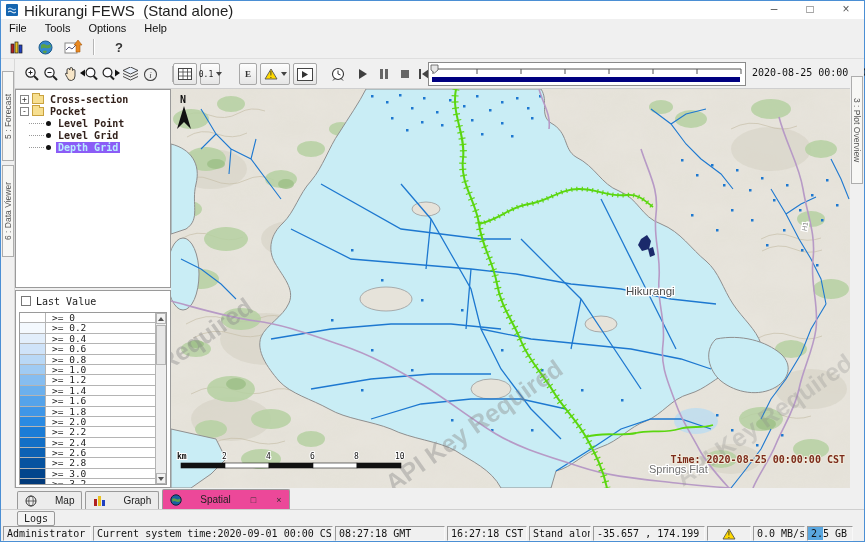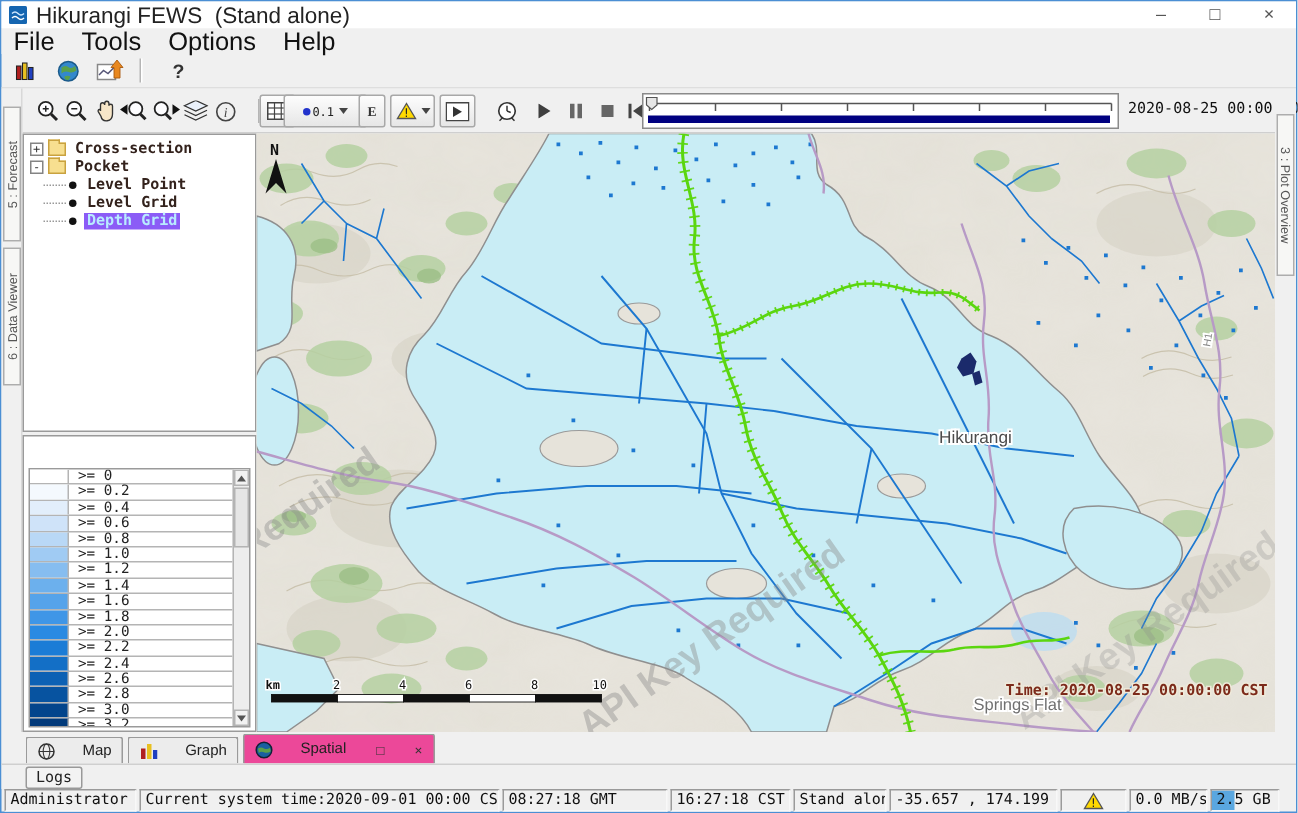--- a/index.html
+++ b/index.html
@@ -9,21 +9,21 @@
 
   
   .titlebar{position:absolute;left:0;top:0;width:863px;height:18px;background:#fff;display:flex;align-items:center}
   .app-icon{margin:0 6px 0 5px;display:flex}
   .title{font-size:15px;white-space:pre}
   .win-btns{margin-left:auto;display:flex}
   .win-btn{width:36px;height:18px;text-align:center;line-height:16px;font-size:12px;color:#555}
 
   
   .menubar{position:absolute;top:18px;left:0;width:863px;height:17px;display:flex;align-items:center;background:#f0f0f0}
-  .menu-item{padding:0 10px 0 8px;font-size:17px;color:#111}
+  .menu-item{padding:0 10px 0 8px;font-size:11px;color:#111}
 
   
   .toolbar1{position:absolute;top:35px;left:0;width:863px;height:23px;display:flex;align-items:center;border-bottom:1px solid #dedede}
   .tb1-btn{width:24px;height:19px;margin-left:4px;display:flex;align-items:center;justify-content:center}
   .tb-sep{width:2px;height:16px;border-left:1px solid #b5b5b5;border-right:1px solid #fff;margin:0 8px}
   .help-q{font-weight:bold;font-size:13px;color:#333}
 
   
   .toolbar2{position:absolute;top:58px;left:14px;width:835px;height:30px;background:#f0f0f0;border-bottom:1px solid #cfcfcf}
   .t2{position:absolute;top:4px;height:22px;display:flex;align-items:center;justify-content:center}
@@ -193,21 +193,21 @@
 
     <span class="t2 btn3d" style="left:158px;width:24px">
       <svg width="14" height="12">
           <rect x=".5" y=".5" width="13" height="11" fill="#fff" stroke="#444"></rect>
           <line x1="5" y1="0" x2="5" y2="12" stroke="#444" stroke-width=".8"></line>
           <line x1="9.5" y1="0" x2="9.5" y2="12" stroke="#444" stroke-width=".8"></line>
           <line x1="0" y1="4" x2="14" y2="4" stroke="#444" stroke-width=".8"></line>
           <line x1="0" y1="8" x2="14" y2="8" stroke="#444" stroke-width=".8"></line>
         </svg>
     </span>
-    <span class="t2 btn3d" style="left:174px;width:56px">
+    <span class="t2 btn3d" style="left:185px;width:20px">
       <span class="lvl-dot"></span>
       <span class="lvl-txt">0.1</span>
       <span class="caret"></span>
     </span>
     <span class="t2 btn3d" style="left:224px;width:18px">
       <span class="e-txt">E</span>
     </span>
     <span class="t2 btn3d" style="left:245px;width:30px">
       <svg width="14" height="12">
           <polygon points="7,1 13,11 1,11" fill="#ffd900" stroke="#555" stroke-width=".9"></polygon>
@@ -320,20 +320,24 @@
         <span class="t-label">Level Grid</span>
       </div>
       <div class="t-row">
         <span class="t-conn"></span>
         <span class="t-bullet"></span>
         <span class="t-label sel">Depth Grid</span>
       </div>
     </div>
 
   <div id="legendpanel">
+    <div class="lv-row">
+      <span class="checkbox"></span>
+      <span>Last Value</span>
+    </div>
     <div class="lg-list">
       <div class="lg-rows">
           <div class="lg-row">
             <div class="lg-sw" style="background: rgb(255, 255, 255);"></div>
             <div class="lg-lb">&gt;= 0</div>
           </div>
           <div class="lg-row">
             <div class="lg-sw" style="background: rgb(244, 249, 254);"></div>
             <div class="lg-lb">&gt;= 0.2</div>
           </div>

